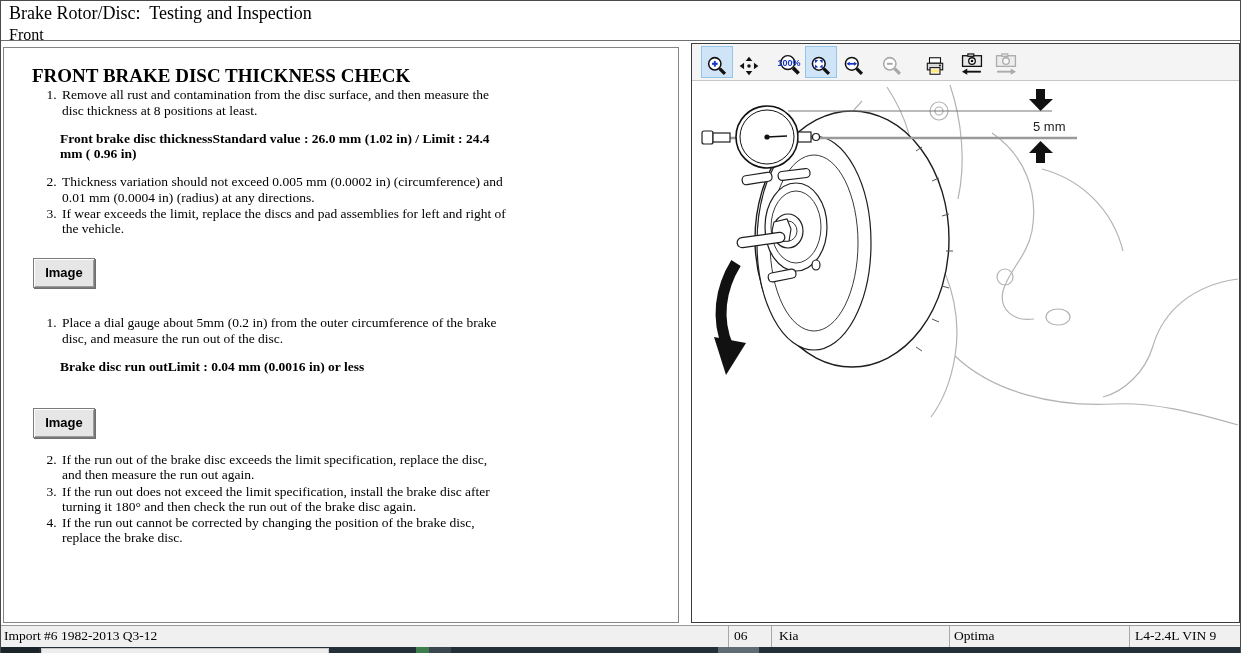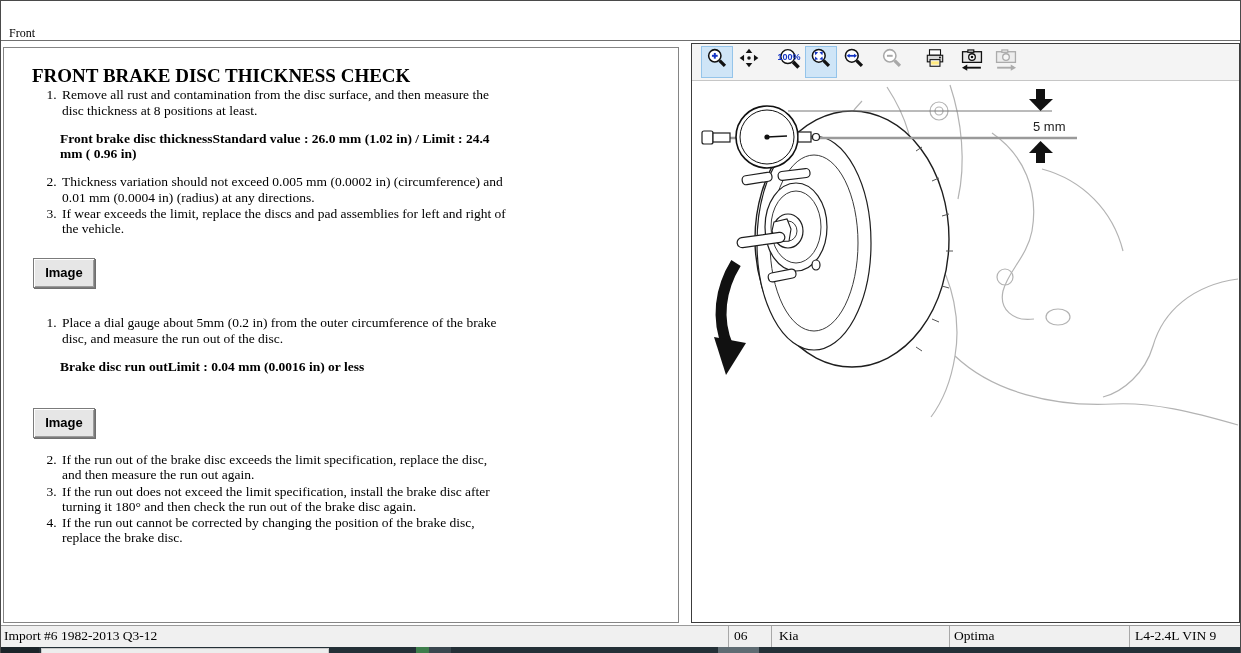--- a/index.html
+++ b/index.html
@@ -5,21 +5,21 @@
   * { margin:0; padding:0; box-sizing:border-box; }
   html,body { width:1241px; height:653px; background:#fff; overflow:hidden; }
   .screen {
     position:relative; width:1241px; height:653px;
     border-top:1px solid #4a4a4a; border-left:1px solid #4a4a4a; border-right:1px solid #4a4a4a;
     font-family:"Liberation Serif", serif; color:#000; overflow:hidden; background:#fff;
   }
   
   .header { position:absolute; left:0; top:0; width:100%; height:40px; background:#fff; border-bottom:1px solid #6f6f6f; }
   .header .title { position:absolute; left:8px; top:2px; font-size:18px; white-space:pre; }
-  .header .subtitle { position:absolute; left:8px; top:25px; font-size:12px; }
+  .header .subtitle { position:absolute; left:8px; top:25px; font-size:16px; }
   
   .left-panel {
     position:absolute; left:2px; top:46px; width:676px; height:576px;
     border:1px solid #858585; background:#fff; overflow:hidden;
   }
   .doc { padding:17px 0 0 28px; width:505px; font-size:13.5px; line-height:1.13; }
   .doc h3 { font-size:19px; font-weight:bold; margin:0 0 1px 0; }
   .doc ol { margin:1px 0 0 0; padding-left:28px; }
   .doc li { margin:0 0 1px 0; padding-left:2px; }
   .doc .spec { font-weight:bold; margin:13px 0 13px 28px; width:440px; }
@@ -34,21 +34,21 @@
   
   .right-panel {
     position:absolute; left:690px; top:42px; width:549px; height:580px;
     border:1px solid #3c3c3c; background:#fff; overflow:hidden;
   }
   .toolbar {
     height:37px; width:100%; background:#f4f4f4; border-bottom:1px solid #c6c6c6;
     display:flex; align-items:center;
   }
   .tool {
-    width:32px; height:32px; display:flex; align-items:flex-start; justify-content:center;
+    width:32px; height:32px; display:flex; align-items:flex-end; justify-content:center;
     border:1px solid transparent; cursor:pointer; flex:0 0 auto;
   }
   .tool.selected { background:#cfe5f7; border:1px solid #94c4ea; }
   .tool.disabled { cursor:default; }
   .canvas { position:relative; width:100%; height:542px; background:#fff; }
   
   .statusbar {
     position:absolute; left:0; top:624px; width:1241px; height:22px;
     background:#f0f0f0; border-top:1px solid #9a9a9a; font-size:13.5px;
   }
@@ -62,20 +62,21 @@
   .tb-app1 { position:absolute; left:428px; top:0; width:22px; height:8px; background:#3a474f; }
   .tb-app2 { position:absolute; left:717px; top:0; width:41px; height:8px; background:#5f6c73; }
   svg text { font-family:"Liberation Sans", sans-serif; }
 </style>
 </head>
 <body>
 
 <div class="screen">
 
   <div class="header">
+    <div class="title">Brake Rotor/Disc:  Testing and Inspection</div>
     <div class="subtitle">Front</div>
   </div>
 
   <div class="left-panel">
     <div class="doc">
       <h3>FRONT BRAKE DISC THICKNESS CHECK</h3>
       <ol start="1">
         <li>Remove all rust and contamination from the disc surface, and then measure the disc thickness at 8 positions at least.</li>
       </ol>
       <p class="spec">Front brake disc thicknessStandard value : 26.0 mm (1.02 in) / Limit : 24.4 mm ( 0.96 in)</p>

